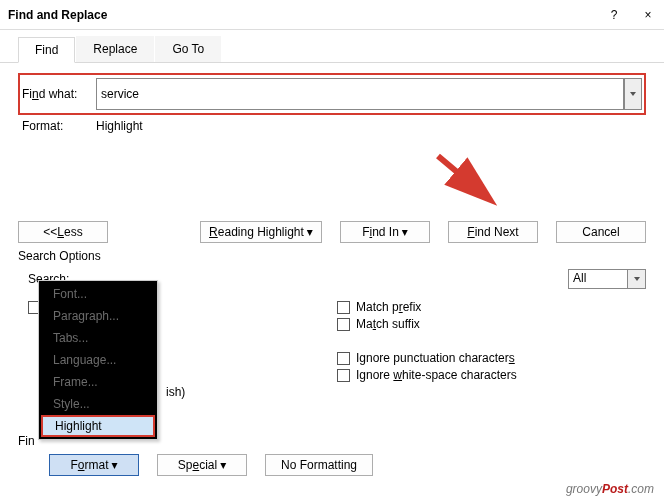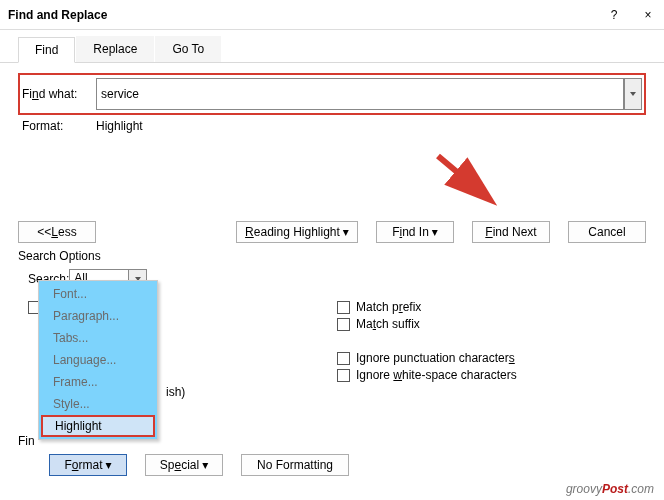--- a/index.html
+++ b/index.html
@@ -20,36 +20,36 @@
 .combo { flex: 1; display: flex; }
 .combo input { flex: 1; border: 1px solid #888; padding: 2px 4px; font-size: 12px; height: 32px; }
 .combo .drop { width: 18px; border: 1px solid #888; border-left: 1px solid #888; background: #eee; display: flex; align-items: center; justify-content: center; cursor: pointer; }
 .combo .drop svg { width: 8px; height: 8px; }
 
 .format-row { display: flex; align-items: center; gap: 6px; padding: 2px 4px 0; }
 .format-row label { width: 68px; }
 
 .button-row { display: flex; gap: 18px; padding: 0 0 0 0; margin-top: 88px; }
 .wbtn { border: 1px solid #adadad; background: #fdfdfd; padding: 3px 0; text-align: center; cursor: pointer; font-size: 12px; width: 108px; height: 22px; line-height: 14px; display: inline-flex; align-items: center; justify-content: center; }
-.wbtn.small { width: 78px; }
+.wbtn.small { width: 90px; }
 .wbtn .caret { margin-left: 3px; }
 
 .section-label { padding: 6px 0 4px; }
 
-.search-row { display: flex; align-items: center; gap: 0; padding: 2px 0 8px 10px; }
+.search-row { display: flex; align-items: center; gap: 14px; padding: 2px 0 8px 10px; justify-content: space-between; }
 .select { display: flex; border: 1px solid #888; height: 20px; }
 .select .val { width: 58px; padding: 1px 4px; }
 .select .drop { width: 18px; background: #eee; border-left: 1px solid #888; display: flex; align-items: center; justify-content: center; cursor: pointer; }
 
 .options-grid { display: flex; padding: 0 0 0 10px; }
 .col { flex: 1; }
 .chk { display: flex; align-items: center; gap: 6px; margin: 3px 0; cursor: pointer; }
 .chk-box { width: 13px; height: 13px; border: 1px solid #555; background: #fff; }
 
-.format-menu { position: absolute; left: 38px; top: 280px; width: 120px; background: #7dd3fc; border: 1px solid #ccc; box-shadow: 2px 2px 3px rgba(0,0,0,.2); padding: 2px 0; z-index: 10; }
+.format-menu { position: absolute; left: 38px; top: 280px; width: 120px; background: #000000; border: 1px solid #ccc; box-shadow: 2px 2px 3px rgba(0,0,0,.2); padding: 2px 0; z-index: 10; }
 .format-menu .mi { padding: 4px 14px; cursor: pointer; color: #6b6b6b; }
 .format-menu .mi.active { border: 2px solid #d43a2f; background: #cfe4f7; color: #000; margin: 0 2px; padding: 2px 12px; }
 
 .bottom-row { position: absolute; left: 18px; bottom: 52px; }
 .bottom-buttons { position: absolute; left: 49px; bottom: 24px; display: flex; gap: 18px; align-items: center; }
 .wbtn.blue { background: #cfe0f4; border: 1px solid #2a62ac; }
 
 .arrow { position: absolute; left: 430px; top: 148px; z-index: 5; }
 .watermark { position: absolute; right: 10px; bottom: 4px; font-style: italic; color: #777; font-size: 12px; }
 .watermark b { font-style: italic; font-weight: bold; color: #b91c1c; }

